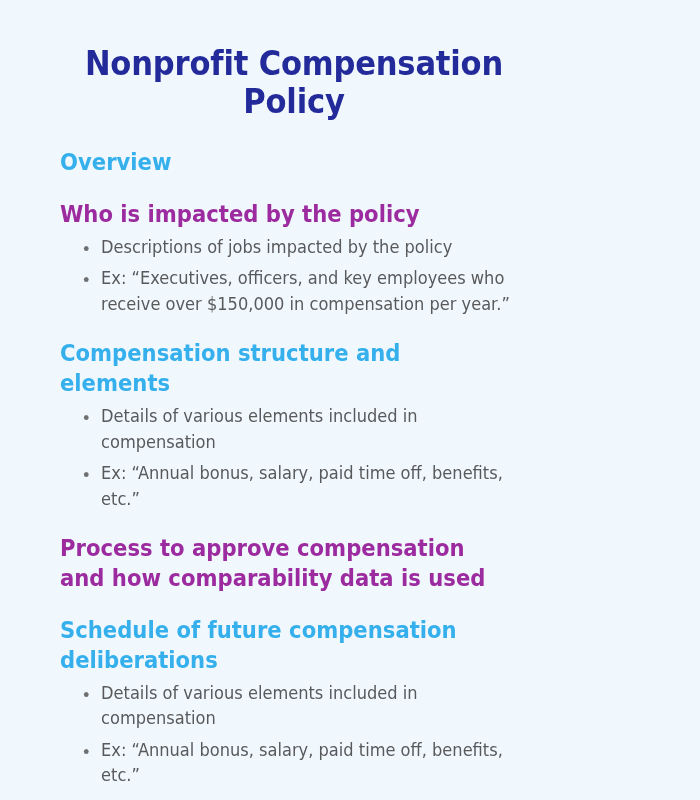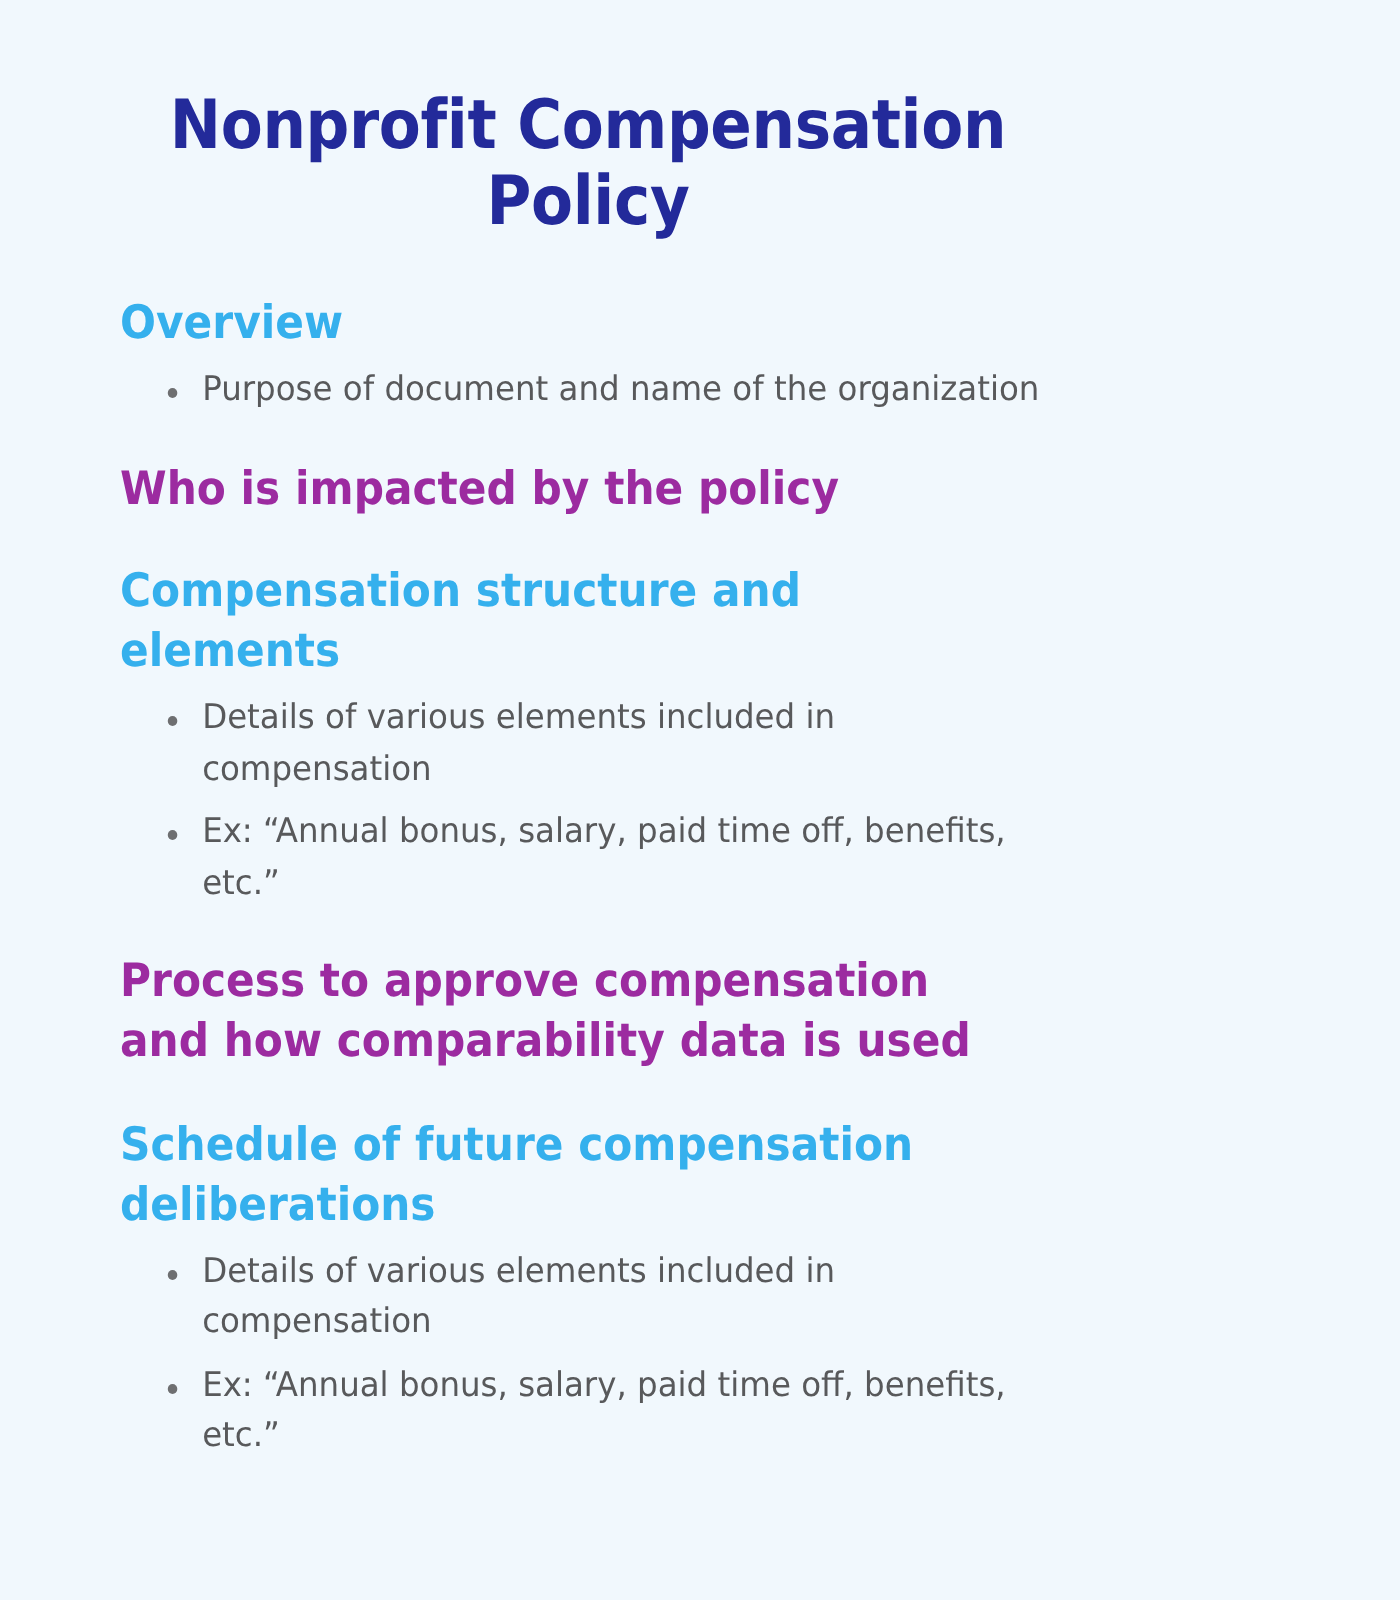--- a/index.html
+++ b/index.html
@@ -98,26 +98,27 @@
 </head>
 <body>
 
 <div class="page">
 
   <h1 class="doc-title">Nonprofit Compensation Policy</h1>
 
   <div class="sections">
       <section class="section">
         <h2 class="section-heading cyan">Overview</h2>
-        <ul class="bullets">
-          <li class="bullet"><span class="dot" aria-hidden="true"></span><span>Purpose of document and name of the organization</span></li>
-        </ul>
       </section>
       <section class="section">
         <h2 class="section-heading purple">Who is impacted by the policy</h2>
+        <ul class="bullets">
+          <li class="bullet"><span class="dot" aria-hidden="true"></span><span>Descriptions of jobs impacted by the policy</span></li>
+          <li class="bullet"><span class="dot" aria-hidden="true"></span><span>Ex: “Executives, officers, and key employees who receive over $150,000 in compensation per year.”</span></li>
+        </ul>
       </section>
       <section class="section">
         <h2 class="section-heading cyan">Compensation structure and elements</h2>
         <ul class="bullets">
           <li class="bullet"><span class="dot" aria-hidden="true"></span><span>Details of various elements included in compensation</span></li>
           <li class="bullet"><span class="dot" aria-hidden="true"></span><span>Ex: “Annual bonus, salary, paid time off, benefits, etc.”</span></li>
         </ul>
       </section>
       <section class="section">
         <h2 class="section-heading purple">Process to approve compensation and how comparability data is used</h2>

